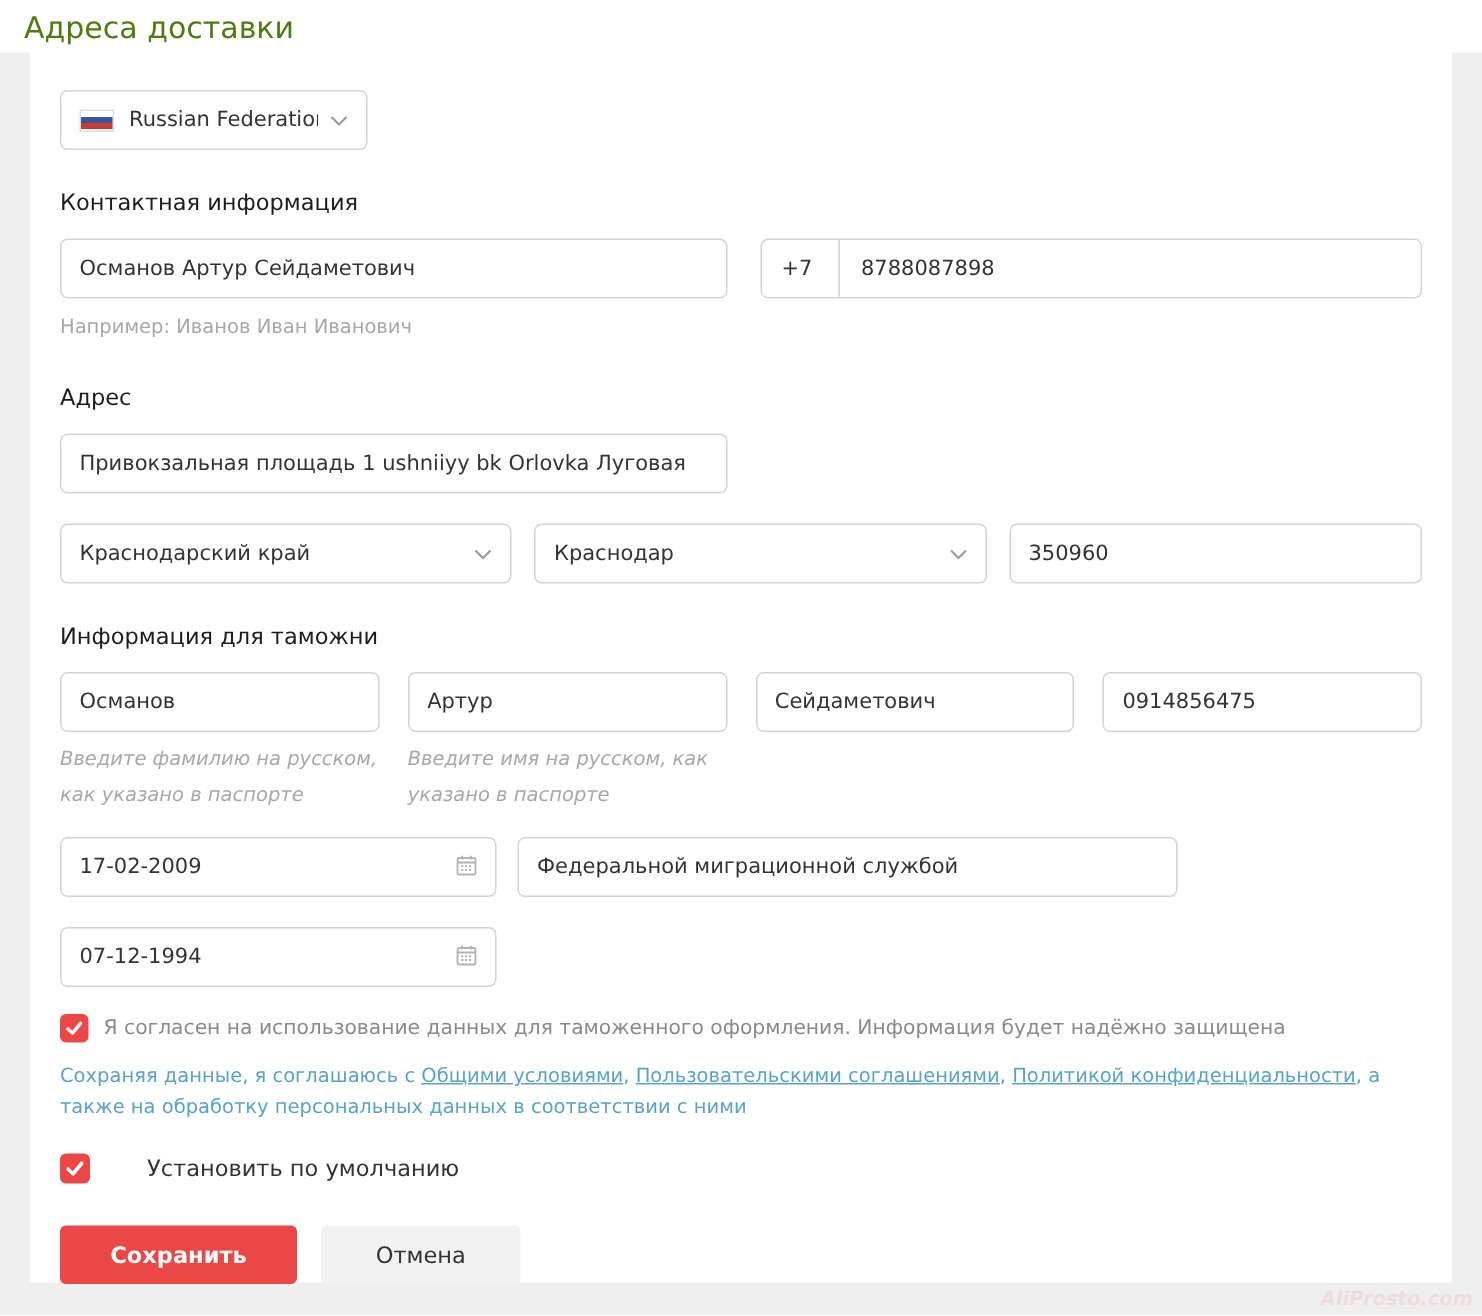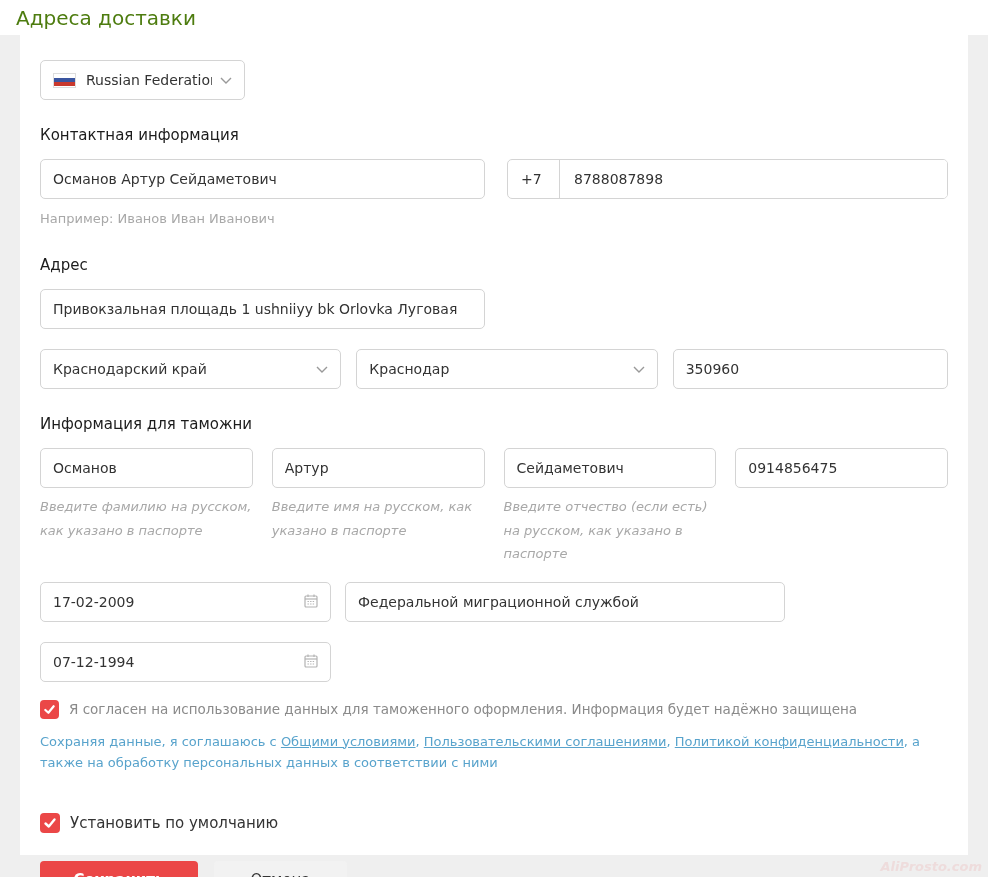--- a/index.html
+++ b/index.html
@@ -58,21 +58,21 @@
   .birth-row{margin-top:20px;}
 
   .chk-row{display:flex;align-items:flex-start;margin-top:18px;}
   .chk{width:19px;height:19px;border-radius:4px;background:var(--accent);display:flex;align-items:center;justify-content:center;flex:0 0 auto;cursor:pointer;}
   .chk svg{display:block;}
   .chk-text{margin-left:10px;font-size:13.5px;color:var(--muted);line-height:19px;}
 
   .legal{margin-top:12px;font-size:13px;line-height:1.62;color:var(--link);max-width:885px;}
   .legal a{color:var(--link);text-decoration:underline;cursor:pointer;}
 
-  .default-row{margin-top:40px;align-items:flex-start;}
+  .default-row{margin-top:20px;align-items:flex-start;gap:28px;}
   .default-row .chk{width:20px;height:20px;}
   .default-label{margin-left:10px;font-size:15px;color:#333;line-height:20px;}
 
   .btn-row{display:flex;gap:16px;margin-top:28px;}
   .btn{height:39px;border:none;border-radius:4px;font-family:inherit;font-size:15px;cursor:pointer;}
   .btn-save{width:158px;background:var(--accent);color:#fff;font-weight:bold;}
   .btn-cancel{width:133px;background:#f2f2f2;color:#333;}
 
   .watermark{position:absolute;right:6px;bottom:3px;font-size:13px;font-weight:bold;font-style:italic;color:#eedcdc;}
 </style>
@@ -147,21 +147,20 @@
       <div class="cg-col">
         <input class="fld" type="text" value="Османов" style="">
         <div class="hint">Введите фамилию на русском, как указано в паспорте</div>
       </div>
       <div class="cg-col">
         <input class="fld" type="text" value="Артур" style="">
         <div class="hint">Введите имя на русском, как указано в паспорте</div>
       </div>
       <div class="cg-col">
         <input class="fld" type="text" value="Сейдаметович" style="">
-        <div class="hint">Введите отчество (если есть) на русском, как указано в паспорте</div>
       </div>
       <div class="cg-col">
         <input class="fld" type="text" value="0914856475" style="">
       </div>
     </div>
 
     <div class="docs-row">
       <div class="date-wrap">
         <input class="fld" type="text" value="17-02-2009" style="">
         <span class="cal-ico">

